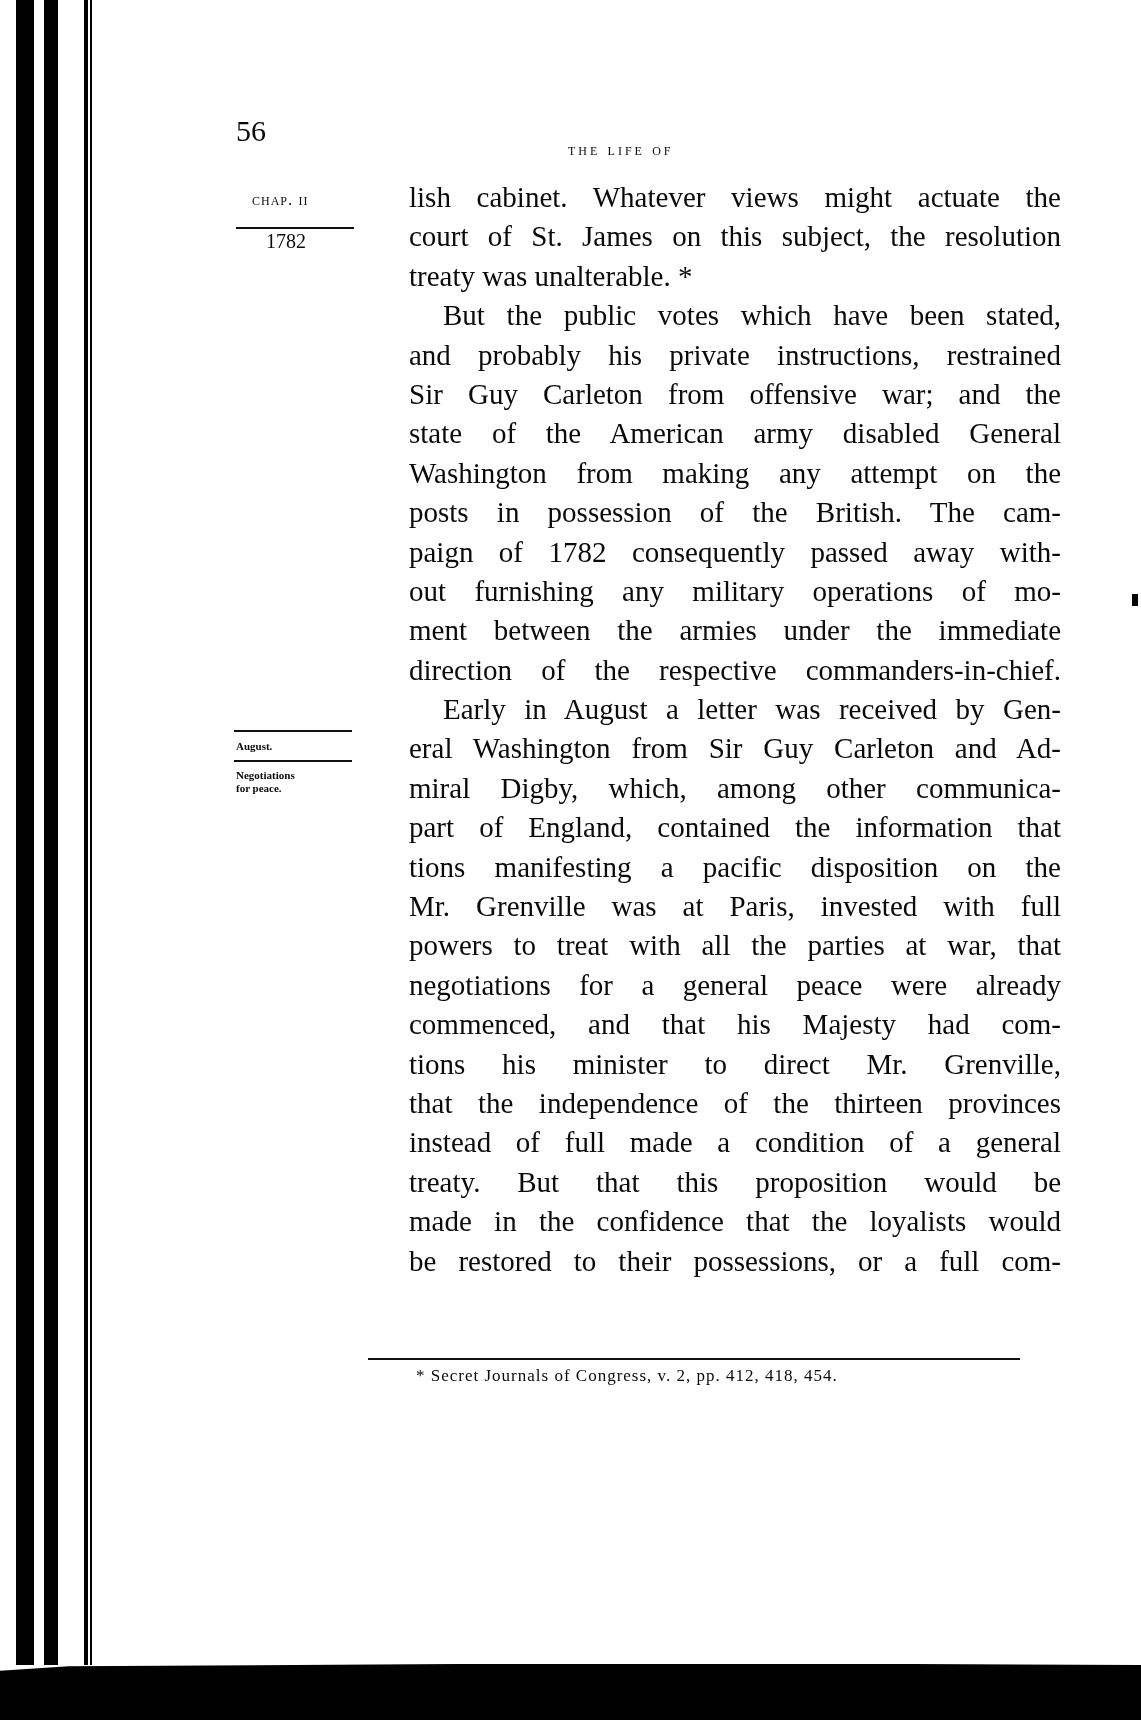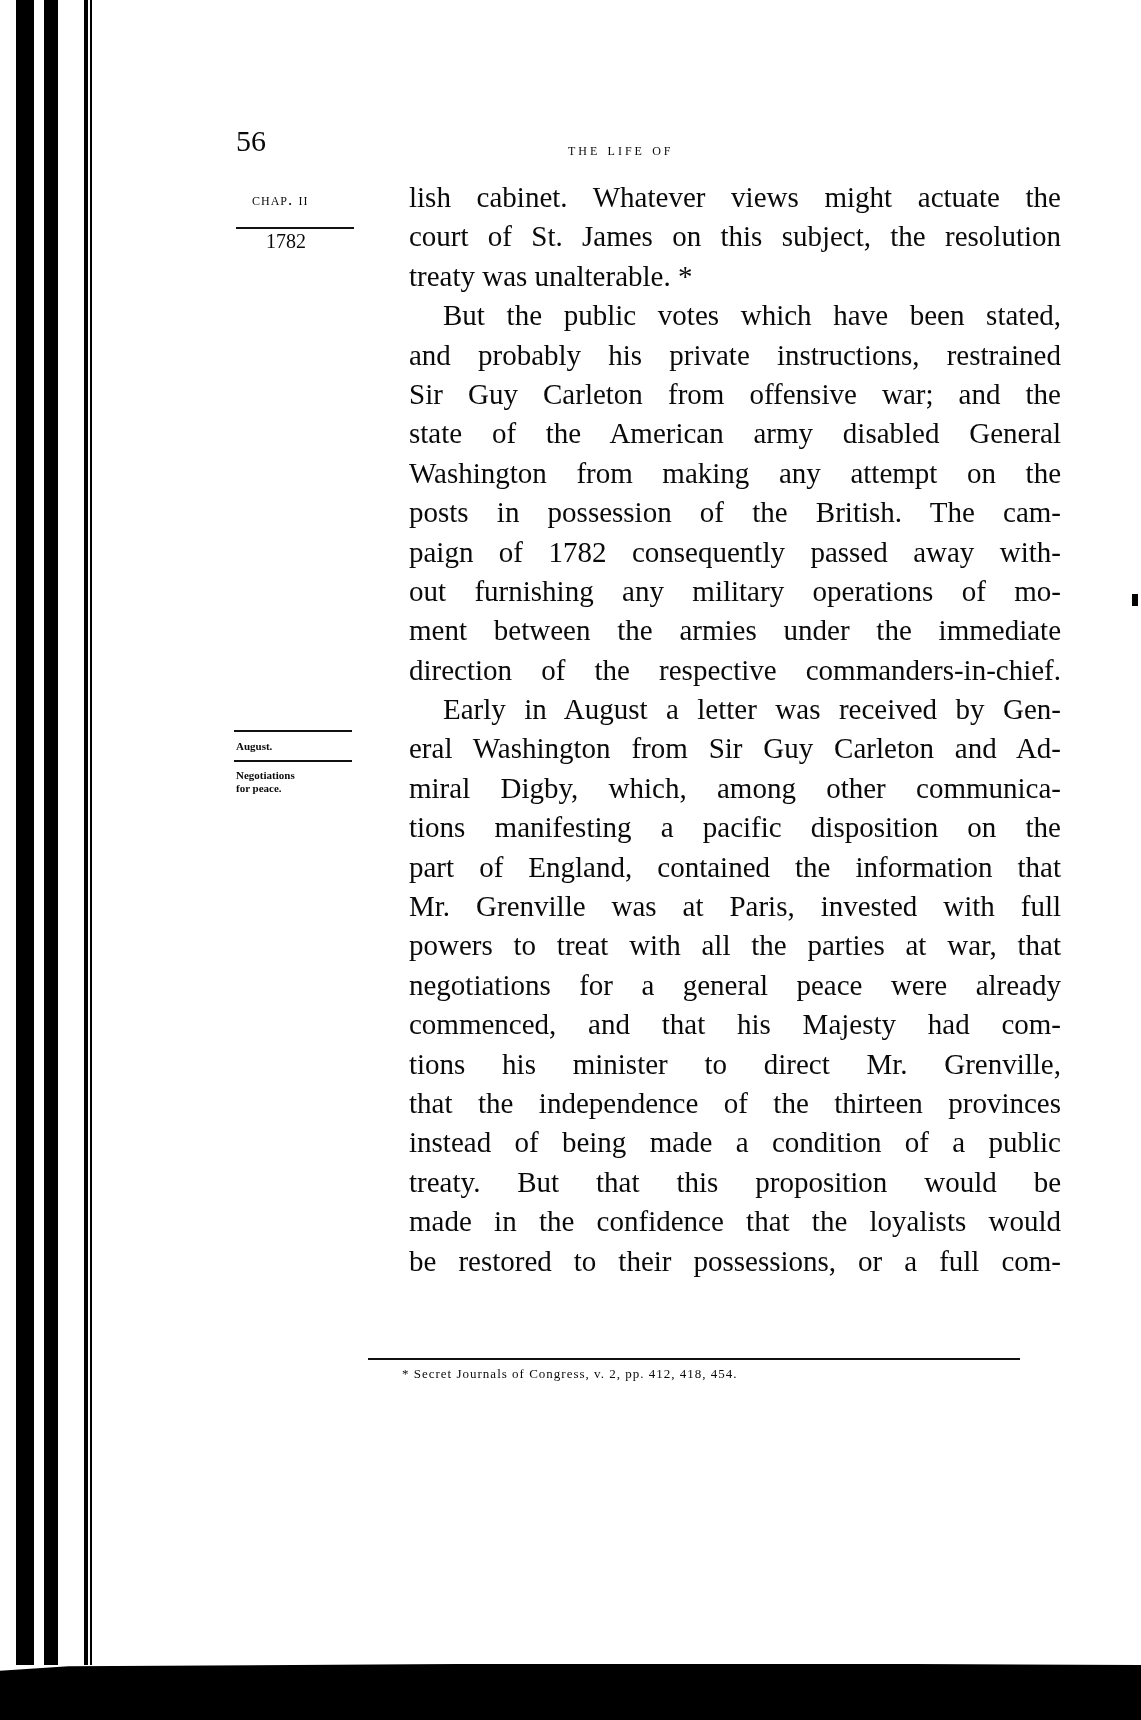--- a/index.html
+++ b/index.html
@@ -5,35 +5,35 @@
   html, body { margin:0; padding:0; }
   body {
     width:1141px; height:1720px; position:relative; overflow:hidden;
     background:#ffffff; color:#0a0a0a;
     font-family:"Liberation Serif","DejaVu Serif",serif;
   }
   
   .stripe { position:absolute; top:0; background:#000; }
   .bottom-band { position:absolute; left:0; right:0; bottom:0; height:56px; background:#000;
     clip-path: polygon(0 12%, 6% 4%, 40% 0, 80% 0, 100% 2%, 100% 100%, 0 100%); }
-  .page-number { position:absolute; left:236px; top:126px; font-size:30px; line-height:1; }
+  .page-number { position:absolute; left:236px; top:116px; font-size:30px; line-height:1; }
   .running-head { position:absolute; left:568px; top:140px; font-size:17px; letter-spacing:3px; font-variant:small-caps; text-transform:lowercase; }
   .margin-chap { position:absolute; left:252px; top:190px; font-size:17px; font-variant:small-caps; letter-spacing:1px; text-transform:lowercase; }
   .margin-rule { position:absolute; height:2px; background:#111; }
   .margin-year { position:absolute; left:266px; top:230px; font-size:20px; }
   .margin-note { position:absolute; left:236px; font-family:"Liberation Serif",serif; font-weight:bold; font-size:11px; line-height:14px; }
   .body-text { position:absolute; left:370px; width:652px;margin-left:39px; }
   .line {
     height:39.4px; line-height:39.4px; font-size:29px; white-space:nowrap;
     text-align:justify; text-align-last:justify; display:block;
   }
   .line.last { text-align-last:left; }
   .line.indent { padding-left:34px; }
   .footnote-rule { position:absolute; left:368px; top:1358px; width:652px; height:2px; background:#111; }
-  .footnote { position:absolute; left:402px; top:1366px; font-size:13px; letter-spacing:1px; }
+  .footnote { position:absolute; left:416px; top:1366px; font-size:17px; letter-spacing:1px; }
   .speck { position:absolute; background:#000; }
 </style>
 </head>
 <body>
 
 <div class="stripe" style="left:16px;width:18px;height:1665px;"></div>
 <div class="stripe" style="left:44px;width:14px;height:1665px;"></div>
 <div class="stripe" style="left:84px;width:4px;height:1665px;"></div>
 <div class="stripe" style="left:90px;width:2px;height:1665px;"></div>
 <div class="bottom-band"></div>
@@ -62,28 +62,28 @@
   <span class="line">state of the American army disabled General</span>
   <span class="line">Washington from making any attempt on the</span>
   <span class="line">posts in possession of the British.  The cam-</span>
   <span class="line">paign of 1782 consequently passed away with-</span>
   <span class="line">out furnishing any military operations of mo-</span>
   <span class="line">ment between the armies under the immediate</span>
   <span class="line">direction of the respective commanders-in-chief.</span>
   <span class="line indent">Early in August a letter was received by Gen-</span>
   <span class="line">eral Washington from Sir Guy Carleton and Ad-</span>
   <span class="line">miral Digby, which, among other communica-</span>
+  <span class="line">part of England, contained the information that</span>
   <span class="line">tions manifesting a pacific disposition on the</span>
-  <span class="line">part of England, contained the information that</span>
   <span class="line">Mr. Grenville was at Paris, invested with full</span>
   <span class="line">powers to treat with all the parties at war, that</span>
   <span class="line">negotiations for a general peace were already</span>
   <span class="line">commenced, and that his Majesty had com-</span>
   <span class="line">tions his minister to direct Mr. Grenville,</span>
   <span class="line">that the independence of the thirteen provinces</span>
-  <span class="line">instead of being made a condition of a public</span>
+  <span class="line">instead of full made a condition of a general</span>
   <span class="line">treaty.  But that this proposition would be</span>
   <span class="line">made in the confidence that the loyalists would</span>
   <span class="line">be restored to their possessions, or a full com-</span>
 </div>
 
 <div class="footnote-rule"></div>
 <div class="footnote">* Secret Journals of Congress, v. 2, pp. 412, 418, 454.</div>
 
 </body></html>

